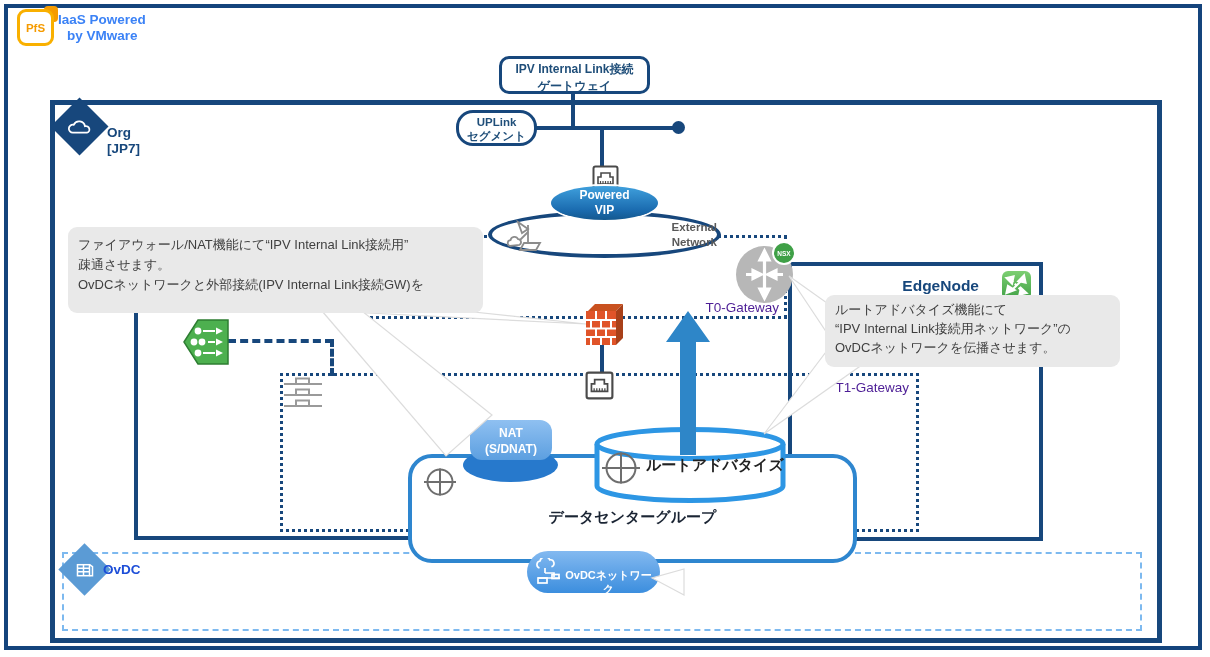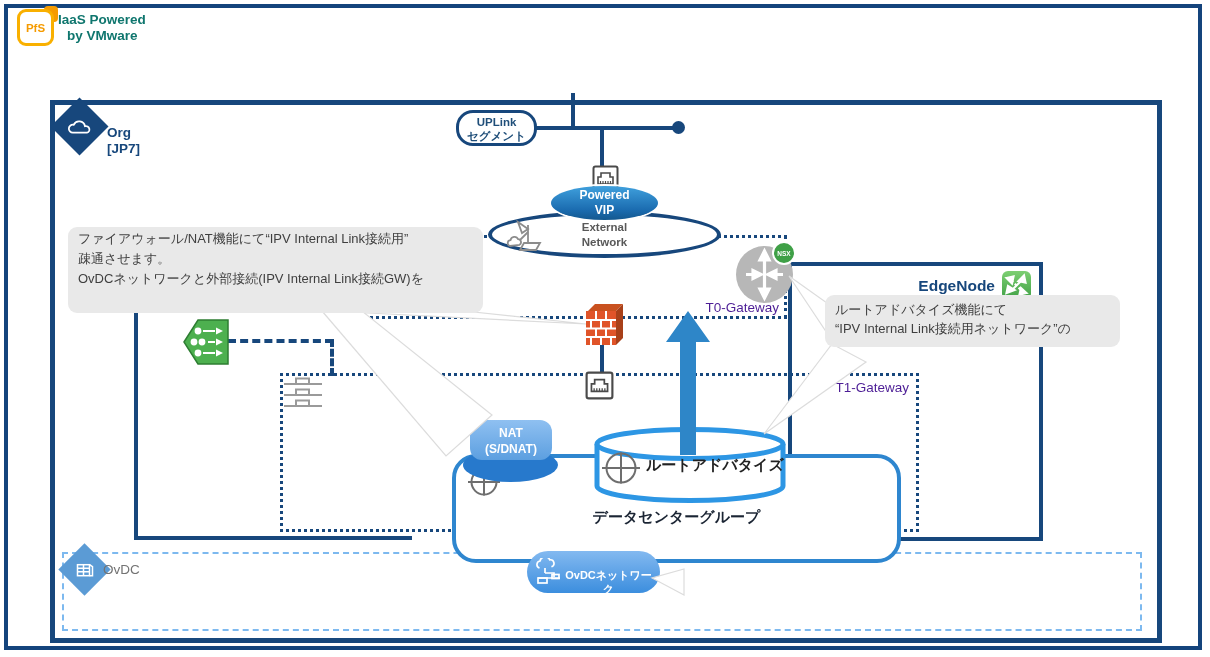--- a/index.html
+++ b/index.html
@@ -23,36 +23,40 @@
 <body>
 
 <div class="stage">
 
   <div class="abs win-border"></div>
 
   <div class="abs" style="left:44px;top:6px;width:14px;height:16px;background:#f59b00;border-radius:4px;z-index:1;"></div>
   <div class="abs" style="left:17px;top:9px;width:37px;height:37px;border:3px solid #f9b000;border-radius:9px;background:#fff;z-index:2;display:flex;align-items:center;justify-content:center;">
     <span style="color:#f59b00;font-weight:bold;font-size:11.5px;">PfS</span>
   </div>
-  <div class="abs" style="left:58px;top:12px;z-index:2;font-weight:bold;font-size:13.5px;color:#0f766e;line-height:1.18;">
+  <div class="abs" style="left:58px;top:12px;z-index:2;font-weight:bold;font-size:13.5px;color:#3b82f6;line-height:1.18;">
     <div class="nowrap">IaaS Powered</div>
     <div class="nowrap" style="padding-left:9px;">by VMware</div>
   </div>
 
   <div class="abs org-box"></div>
   <div class="abs diamond" style="left:59px;top:106px;width:41px;height:41px;background:#17477c;z-index:5;">
     <svg class="unrot" width="26" height="18" viewBox="0 0 26 18" fill="none" stroke="#fff" stroke-width="1.8">
       <path d="M20.5 14.5 H6.5 a4 4 0 1 1 .7-7.9 a6 6 0 0 1 11.3 1.4 a3.3 3.3 0 0 1 2 6.5 z"></path>
     </svg>
   </div>
   <div class="abs" style="left:107px;top:125px;z-index:5;color:#17477c;font-weight:bold;font-size:13.5px;line-height:1.15;">
     <div>Org</div>
     <div>[JP7]</div>
   </div>
 
+  <div class="abs pill" style="left:499px;top:56px;width:151px;height:38px;border-radius:10px;font-size:12px;line-height:1.4;padding-top:2px;z-index:4;">
+    <div>IPV Internal Link接続</div>
+    <div>ゲートウェイ</div>
+  </div>
 
   <div class="line" style="left:571px;top:93px;width:4px;height:37px;z-index:3;"></div>
   <div class="line" style="left:500px;top:126px;width:180px;height:4px;z-index:3;"></div>
   <div class="abs" style="left:672px;top:121px;width:13px;height:13px;border-radius:50%;background:#17477c;z-index:3;"></div>
   <div class="line" style="left:600px;top:130px;width:4px;height:38px;z-index:3;"></div>
 
   <div class="abs pill" style="left:456px;top:110px;width:81px;height:36px;border-radius:17px;font-size:11.5px;line-height:1.25;padding-top:2px;z-index:4;">
     <div>UPLink</div>
     <div>セグメント</div>
   </div>
@@ -66,21 +70,21 @@
   </div>
 
   <div class="abs" style="left:488px;top:211px;width:233px;height:47px;border:4px solid #17477c;border-radius:50%;background:#fff;z-index:5;">
     <svg class="abs" style="left:8px;top:4px;" width="50" height="36" viewBox="0 0 50 36" fill="none" stroke="#8c8c8c" stroke-width="1.8">
       <path d="M28 6 V24"></path>
       <path d="M18 3 l10 7 -6 4 z"></path>
       <path d="M28 13 l-8 8"></path>
       <path d="M10 27 a3 3 0 0 1 .5-5.9 a4 4 0 0 1 7.6-.9 a3 3 0 0 1 1.4 5.6 z"></path>
       <path d="M24 24 h16 l-4 7 h-16 z"></path>
     </svg>
-    <div style="text-align:center;color:#595959;font-weight:bold;font-size:11.5px;line-height:1.3;padding-top:5px;">
+    <div style="text-align:right;color:#595959;font-weight:bold;font-size:11.5px;line-height:1.3;padding-top:5px;">
       <div>External</div>
       <div>Network</div>
     </div>
   </div>
 
   <div class="abs" style="left:551px;top:186px;width:107px;height:34px;border-radius:50%;background:linear-gradient(180deg,#3fa0dd 0%,#1b6cb0 70%,#14588f 100%);box-shadow:0 0 0 2px #fff;z-index:6;padding-top:2px;">
     <div class="badge-txt" style="font-size:12px;line-height:1.25;">
       <div>Powered</div>
       <div>VIP</div>
     </div>
@@ -100,21 +104,21 @@
         <polygon points="25,28.5 17,24.5 17,32.5"></polygon>
         <polygon points="32,28.5 40,24.5 40,32.5"></polygon>
       </g>
     </svg>
     <div class="abs" style="left:36px;top:-5px;width:24px;height:24px;background:#3fa047;border:2px solid #fff;border-radius:50%;display:flex;align-items:center;justify-content:center;">
       <span style="color:#fff;font-weight:bold;font-size:6.5px;">NSX</span>
     </div>
   </div>
 
   <div class="abs" style="left:788px;top:262px;width:255px;height:279px;border:4px solid #17477c;z-index:1;">
-    <div class="abs" style="top:5px;right:8px;display:flex;align-items:center;gap:7px;">
+    <div class="abs" style="top:5px;right:8px;display:flex;align-items:center;gap:23px;">
       <span style="color:#17477c;font-weight:bold;font-size:15.5px;">EdgeNode</span>
       <svg width="29" height="29" viewBox="0 0 29 29">
         <defs>
             <linearGradient id="gng" x1="0" y1="0" x2="0" y2="1">
           <stop offset="0" stop-color="#7ccf72"></stop>
               <stop offset="1" stop-color="#3f9f45"></stop>
         </linearGradient>
           </defs>
         <rect width="29" height="29" rx="6" fill="url(#gng)"></rect>
         <g stroke="#fff" stroke-width="2.2" fill="#fff">
@@ -172,21 +176,21 @@
     <svg width="29" height="29" viewBox="0 0 27 27">
       <rect x="1.5" y="1.5" width="24" height="24" fill="#fff" stroke="#4a4a4a" stroke-width="2" rx="2"></rect>
       <path d="M6 19 V12 h3 V8 h9 v4 h3 v7 z" fill="none" stroke="#4a4a4a" stroke-width="1.6"></path>
       <path d="M8.5 19 v-3 M11 19 v-3 M13.5 19 v-3 M16 19 v-3 M18.5 19 v-3" stroke="#4a4a4a" stroke-width="1.2"></path>
     </svg>
   </div>
 
   <div class="line" style="left:134px;top:240px;width:4px;height:300px;z-index:1;"></div>
   <div class="line" style="left:134px;top:536px;width:278px;height:4px;z-index:1;"></div>
 
-  <div class="abs" style="left:408px;top:454px;width:449px;height:109px;border:4px solid #2e86cf;border-radius:24px;background:#fff;z-index:5;margin-left:44px;">
+  <div class="abs" style="left:408px;top:454px;width:449px;height:109px;border:4px solid #2e86cf;border-radius:24px;background:#fff;z-index:5;">
     <svg class="abs" style="left:12px;top:8px;" width="32" height="32" viewBox="0 0 32 32" fill="none" stroke="#6e6e6e" stroke-width="2">
       <circle cx="16" cy="16" r="12.5"></circle>
       <path d="M0 16 h32 M16 2.5 v27"></path>
     </svg>
     <div class="abs" style="left:0;top:50px;width:100%;text-align:center;color:#1a2433;font-weight:bold;font-size:15px;">データセンターグループ</div>
   </div>
 
   <div class="abs" style="left:592px;top:426px;width:196px;height:80px;z-index:6;">
     <svg width="196" height="80" viewBox="0 0 196 80">
       <path d="M5 18 V60 A93 14.5 0 0 0 191 60 V18" fill="#fff" stroke="#2d96e4" stroke-width="5"></path>
@@ -211,21 +215,21 @@
     </div>
   </div>
 
   <div class="abs" style="left:62px;top:552px;width:1080px;height:79px;border:2px dashed #7db9ef;z-index:1;"></div>
   <div class="abs diamond" style="left:66px;top:551px;width:37px;height:37px;background:#5b9bd5;z-index:2;">
     <svg class="unrot" width="20" height="16" viewBox="0 0 20 16" fill="none" stroke="#fff" stroke-width="1.5">
       <rect x="3" y="2.5" width="12" height="11"></rect>
       <path d="M3 6 h12 M3 9.5 h12 M9 2.5 v11 M15 2.5 l3 2 v9 h-3"></path>
     </svg>
   </div>
-  <span class="abs" style="left:103px;top:562px;z-index:2;color:#737373;font-weight:normal;font-size:13.5px;">OvDC</span>
+  <span class="abs" style="left:103px;top:562px;z-index:2;color:#1d4ed8;font-weight:bold;font-size:13.5px;">OvDC</span>
 
   <div class="abs" style="left:527px;top:551px;width:133px;height:42px;border-radius:21px;background:linear-gradient(180deg,#83b9f0,#3c8ede);z-index:8;display:flex;align-items:center;">
     <svg style="margin-left:8px;" width="28" height="28" viewBox="0 0 28 28" fill="none" stroke="#fff" stroke-width="1.7">
       <path d="M4.5 10 a3.6 3.6 0 0 1 .5-7 a5.2 5.2 0 0 1 9.8-1.2 a3.6 3.6 0 0 1 1.6 7"></path>
       <path d="M10 10 v5 M3 20 h22 M10 15 h9 v4"></path>
       <rect x="3" y="20" width="9" height="5"></rect>
       <rect x="17" y="16.5" width="7" height="4"></rect>
     </svg>
     <div class="badge-txt" style="flex:1;line-height:1.3;padding-right:6px;">
       <div style="font-size:11px;margin-top:33px;">OvDCネットワーク</div>
@@ -236,23 +240,24 @@
   <svg class="abs" style="left:0;top:0;z-index:9;pointer-events:none;" width="1210" height="657" viewBox="0 0 1210 657">
     <g fill="#ffffff" stroke="#dcdcdc" stroke-width="1.2">
       <polygon points="308,310 455,310 586,324"></polygon>
       <polygon points="322,311 362,311 492,415 446,456"></polygon>
       <polygon points="827,303 827,333 789,276"></polygon>
       <polygon points="832,344 866,362 764,434"></polygon>
       <polygon points="684,569 684,595 652,578"></polygon>
     </g>
   </svg>
 
-  <div class="callout" style="left:68px;top:227px;width:415px;height:86px;padding:2px 10px;line-height:1.55;">
+  <div class="callout" style="left:68px;top:227px;width:415px;height:86px;padding:8px 10px;line-height:1.55;">
     <div>ファイアウォール/NAT機能にて“IPV Internal Link接続用”</div>
     <div>疎通させます。</div>
     <div>OvDCネットワークと外部接続(IPV Internal Link接続GW)を</div>
   </div>
-  <div class="callout" style="left:825px;top:295px;width:295px;height:52px;padding:5px 10px;line-height:1.48;">
+  <div class="callout" style="left:825px;top:295px;width:295px;height:72px;padding:5px 10px;line-height:1.48;">
     <div>ルートアドバタイズ機能にて</div>
     <div>“IPV Internal Link接続用ネットワーク”の</div>
+    <div>OvDCネットワークを伝播させます。</div>
   </div>
 
 </div>
 
 </body></html>

